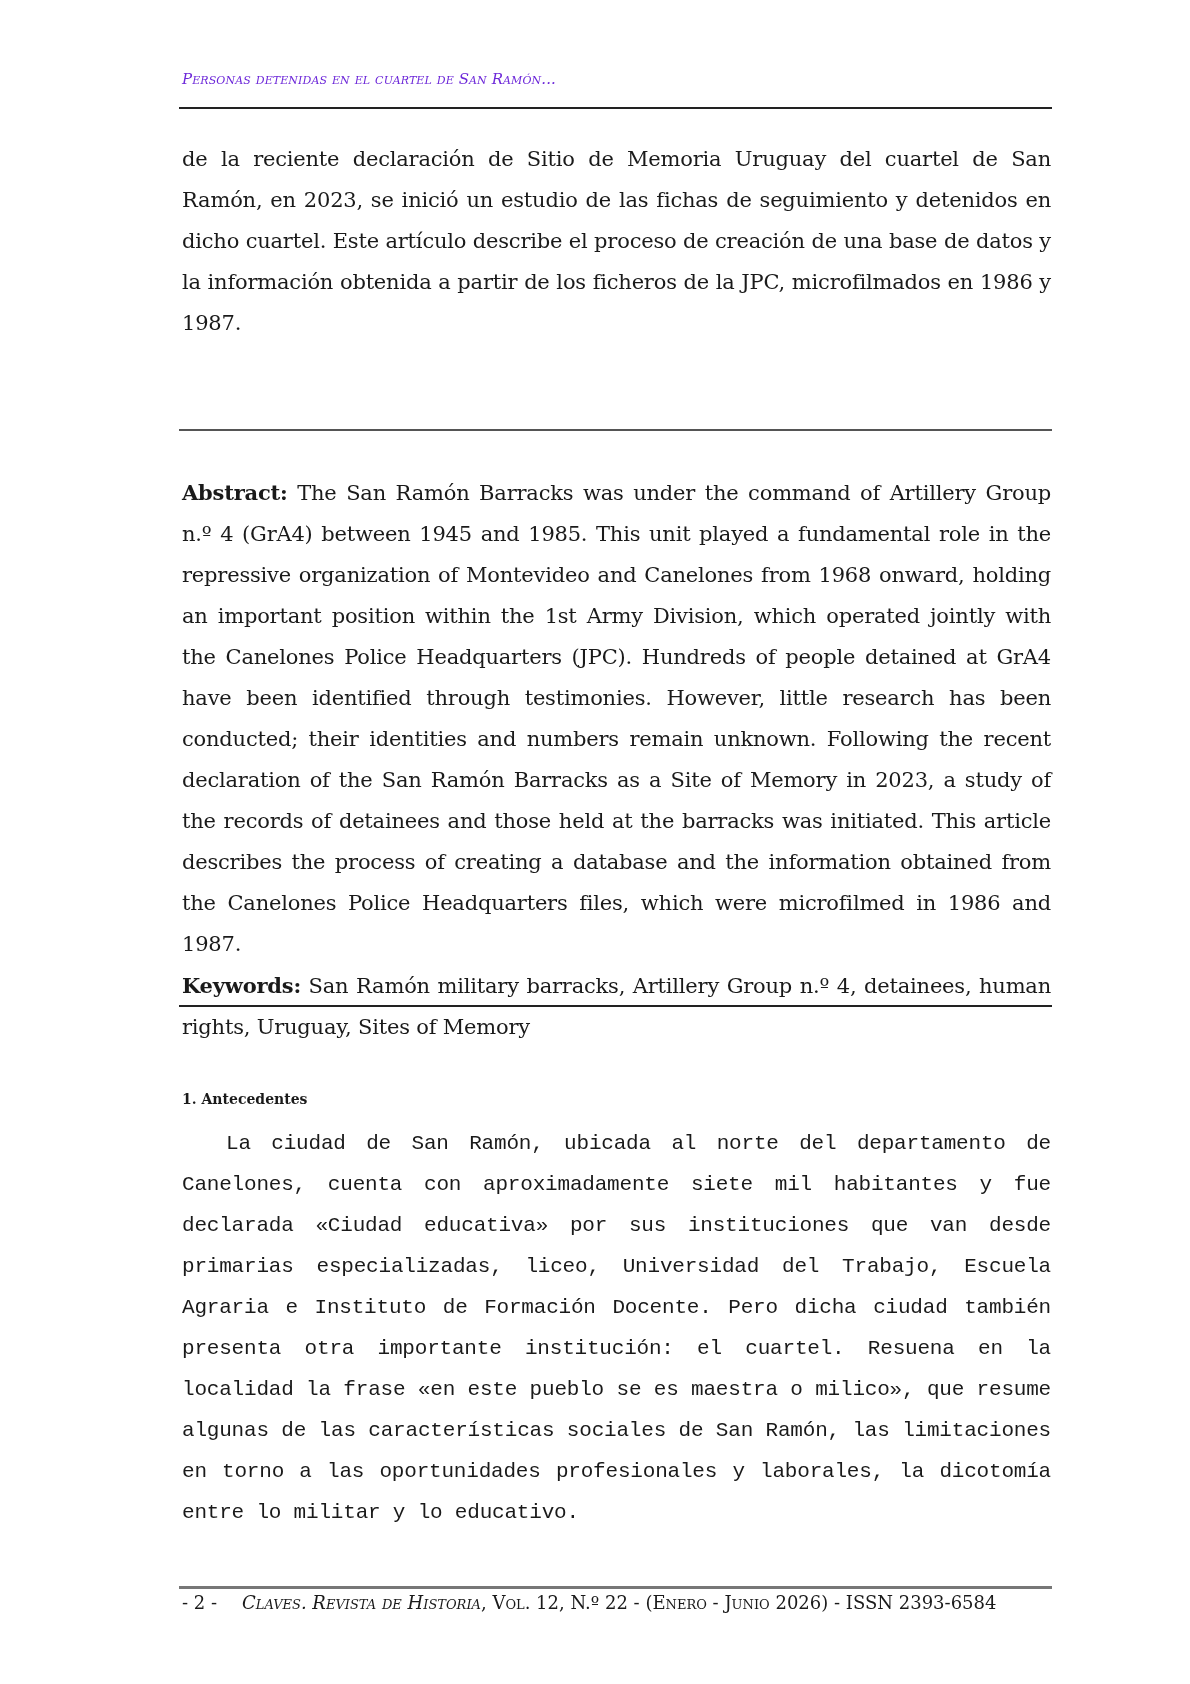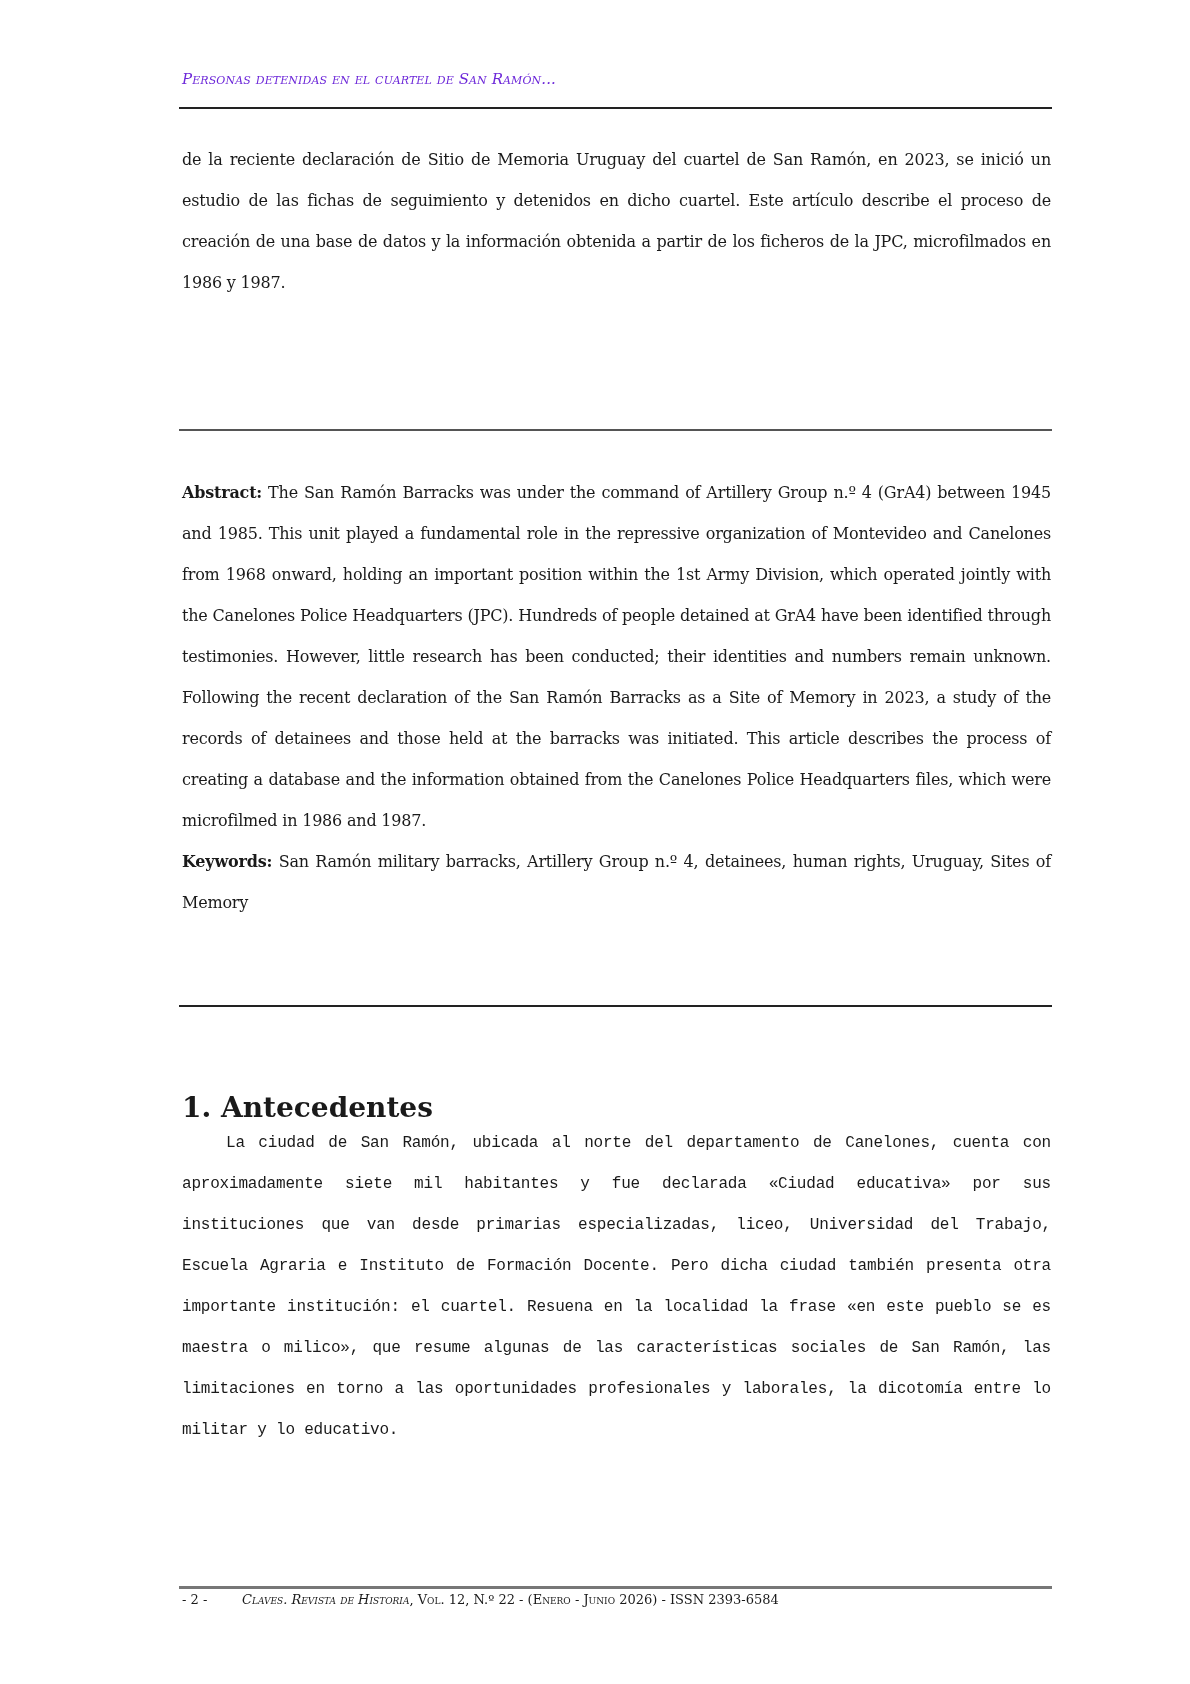--- a/index.html
+++ b/index.html
@@ -4,27 +4,27 @@
 <style>
   html, body { margin: 0; padding: 0; background: #ffffff; }
   body { width: 1190px; height: 1684px; position: relative; overflow: hidden;
          font-family: "DejaVu Serif", "Liberation Serif", serif; color: #1a1a1a; }
   .page { position: absolute; left: 182px; width: 869px; top: 0; }
   .running-head { position: absolute; top: 70px; left: 0; font-style: italic;
                   font-variant: small-caps; font-size: 15px; letter-spacing: 0.1px; color: #6d28d9; }
   .rule { position: absolute; left: -3px; width: 873px; height: 0; border-top: 2px solid #222; }
   .rule.gray { border-top-color: #555; }
   .rule.foot { border-top: 3px solid #777; }
-  .text { position: absolute; left: 0; width: 869px; font-size: 16px; line-height: 41px;
+  .text { position: absolute; left: 0; width: 869px; font-size: 21px; line-height: 41px;
           text-align: justify; text-align-last: left; letter-spacing: -0.2px; }
   .text p { margin: 0; }
   .bold { font-weight: bold; }
   .indent { text-indent: 44px; }
-  .heading { position: absolute; left: 0; font-size: 28px; font-weight: bold; }
-  .footer { position: absolute; top: 1592px; left: 0; font-size: 13px; white-space: nowrap; color: #1a1a1a; }
+  .heading { position: absolute; left: 0; font-size: 14px; font-weight: bold; }
+  .footer { position: absolute; top: 1592px; left: 0; font-size: 18px; white-space: nowrap; color: #1a1a1a; }
   .footer .pg { display: inline-block; width: 60px; }
   .footer .journal { font-style: italic; font-variant: small-caps; }
   .footer .vol { font-variant: small-caps; }
 </style>
 </head>
 <body>
 
 <div class="page">
 
   <div class="running-head">Personas detenidas en el cuartel de San Ramón...</div>

